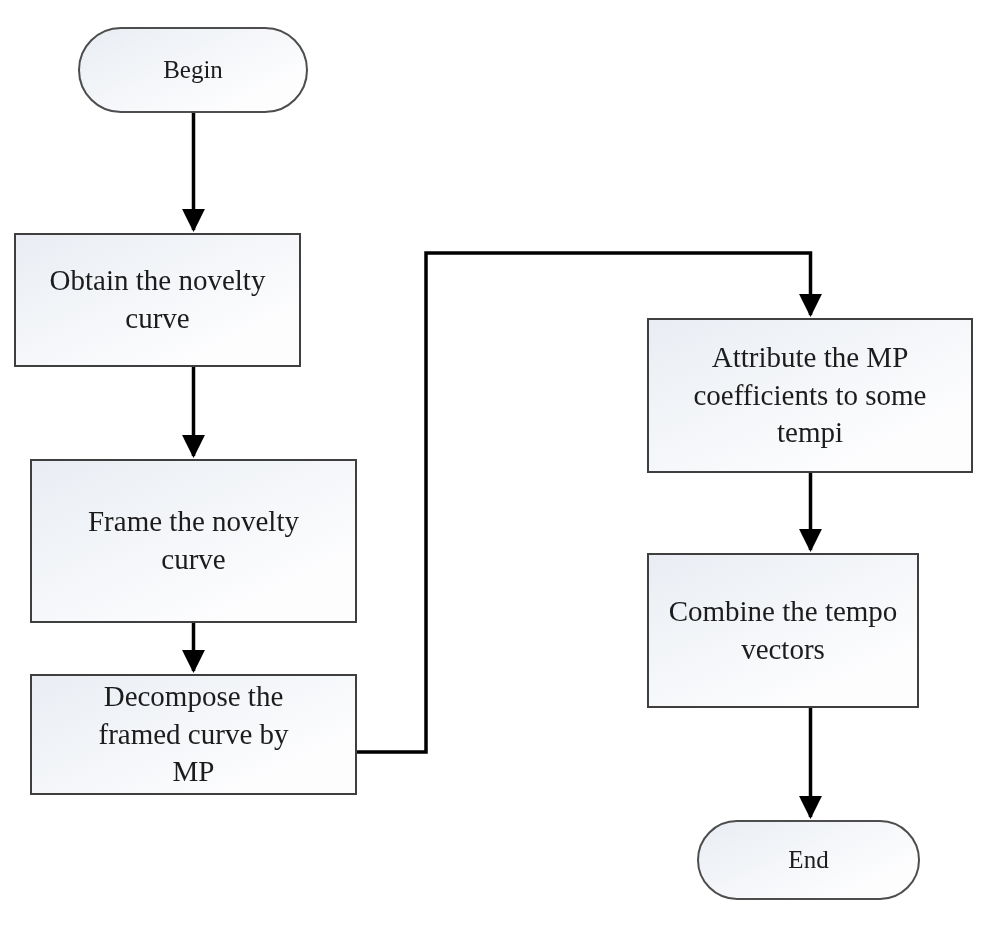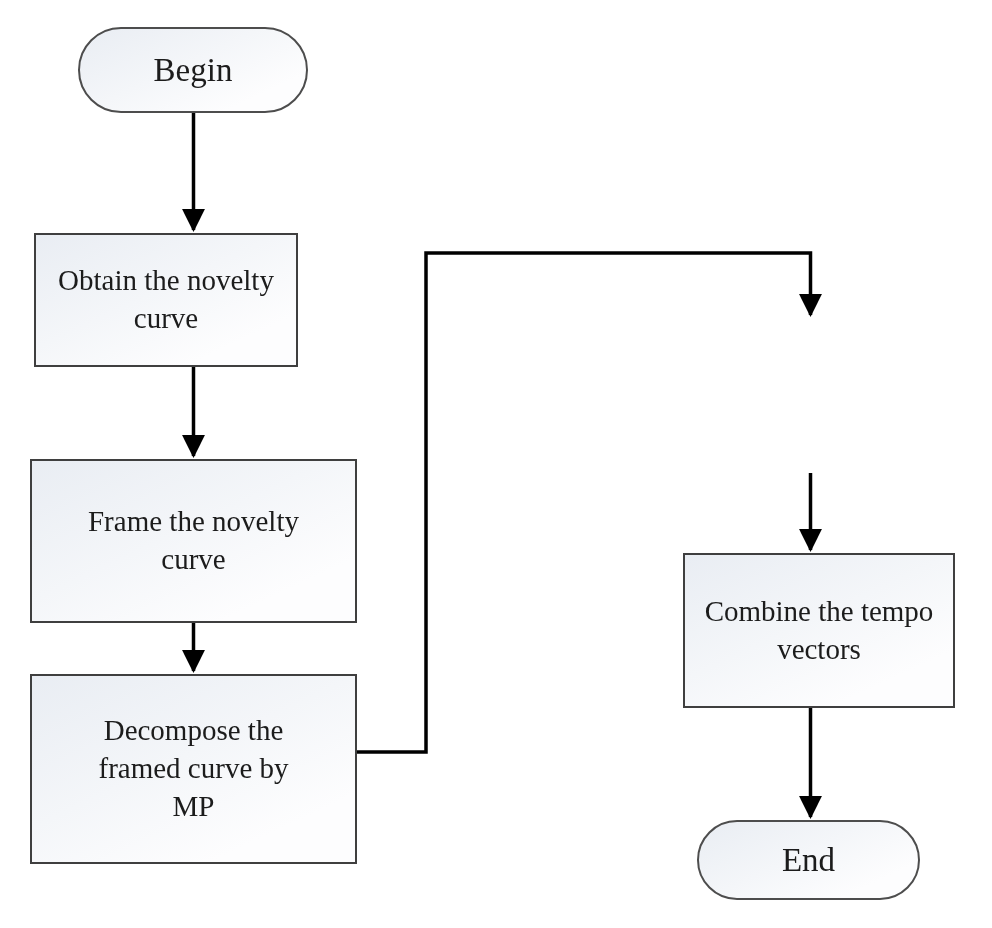--- a/index.html
+++ b/index.html
@@ -36,28 +36,28 @@
   .node .label {
     white-space: pre-line;
     line-height: 1.3;
   }
   .process {
     border: 2px solid #3f3f3f;
     font-size: 29px;
   }
   .terminator {
     border: 2px solid #4d4d4d;
-    font-size: 33px;
+    font-size: 25px;
   }
   .node-begin      { left: 78px;  top: 27px;  width: 230px; height: 86px;  border-radius: 43px; }
-  .node-obtain     { left: 34px;  top: 233px; width: 264px; height: 134px; }
+  .node-obtain     { left: 14px;  top: 233px; width: 287px; height: 134px; }
   .node-frame      { left: 30px;  top: 459px; width: 327px; height: 164px; }
-  .node-decompose  { left: 30px;  top: 674px; width: 327px; height: 190px; }
+  .node-decompose  { left: 30px;  top: 674px; width: 327px; height: 121px; }
   .node-attribute  { left: 647px; top: 318px; width: 326px; height: 155px; }
-  .node-combine    { left: 647px; top: 553px; width: 272px; height: 155px; margin-left: 36px; }
+  .node-combine    { left: 647px; top: 553px; width: 272px; height: 155px; }
   .node-end        { left: 697px; top: 820px; width: 223px; height: 80px;  border-radius: 44px; }
 </style>
 </head>
 <body>
 
 <div class="canvas">
 
   <svg class="connectors" width="992" height="928" viewBox="0 0 992 928" xmlns="http://www.w3.org/2000/svg">
     <defs>
       <marker id="arrow" viewBox="0 0 12 12" markerWidth="23" markerHeight="25" refX="11" refY="6" orient="auto" markerUnits="userSpaceOnUse">
@@ -85,20 +85,25 @@
     <span class="label">Frame the novelty
 curve</span>
   </div>
 
   <div class="node process node-decompose">
     <span class="label">Decompose the
 framed curve by
 MP</span>
   </div>
 
+  <div class="node process node-attribute">
+    <span class="label">Attribute the MP
+coefficients to some
+tempi</span>
+  </div>
 
   <div class="node process node-combine">
     <span class="label">Combine the tempo
 vectors</span>
   </div>
 
   <div class="node terminator node-end">
     <span class="label">End</span>
   </div>
 

